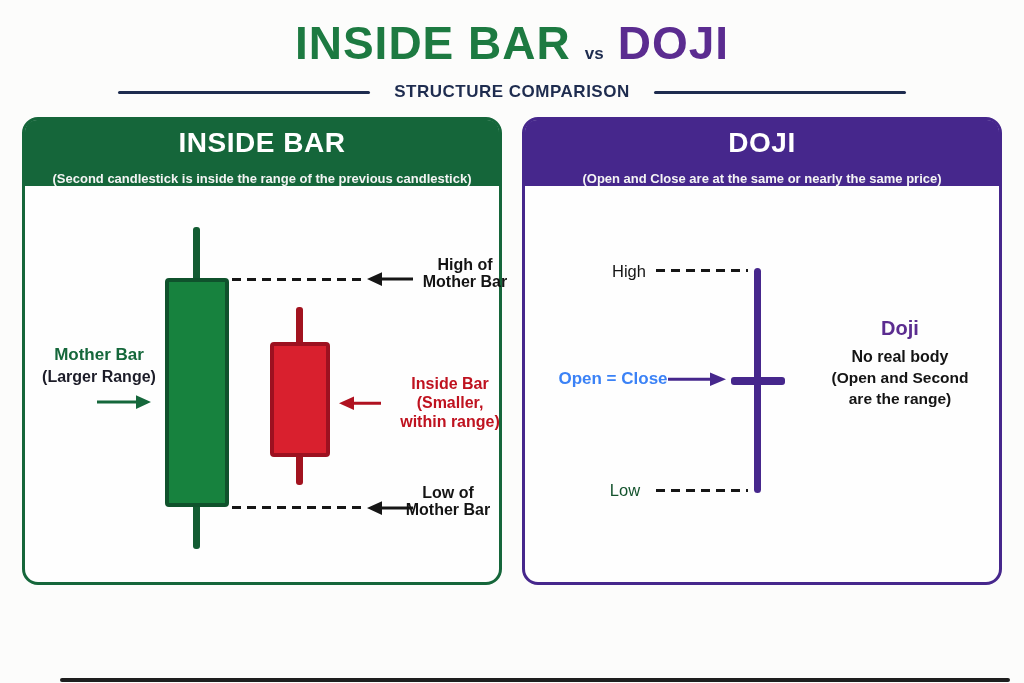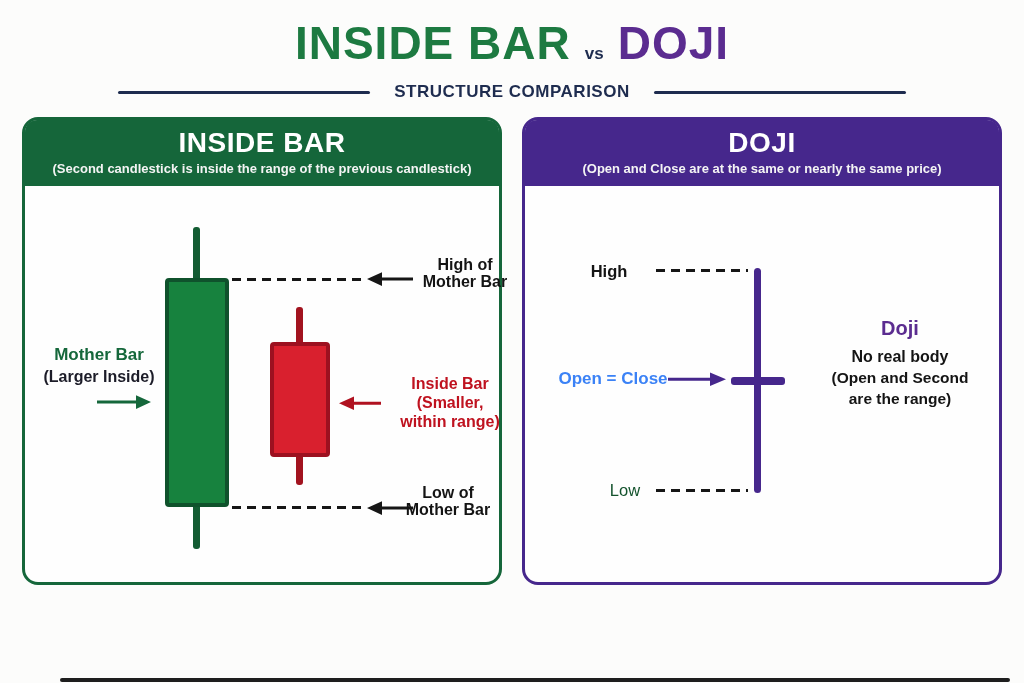--- a/index.html
+++ b/index.html
@@ -19,21 +19,21 @@
   .subtitle-text { font-size:17px; font-weight:800; color:#1e2c4f; letter-spacing:0.5px; }
 
   
   .panel { position:absolute; top:117px; width:480px; height:468px; background:#fefefe; border-radius:16px; }
   .panel-left  { left:22px;  border:3px solid #15663a; }
   .panel-right { left:522px; border:3px solid #46278c; }
   .panel-header { position:absolute; left:0; top:0; width:474px; height:66px; border-radius:12px 12px 0 0; text-align:center; }
   .panel-left  .panel-header { background:#15663a; }
   .panel-right .panel-header { background:#46278c; }
   .panel-title { padding-top:7px; font-size:28px; font-weight:800; color:#ffffff; letter-spacing:0.5px; }
-  .panel-sub   { margin-top:2px; font-size:13px; font-weight:700; color:#f4f4f4; }
+  .panel-sub   { margin-top:12px; font-size:13px; font-weight:700; color:#f4f4f4; }
 
   
   .wick  { position:absolute; z-index:1; border-radius:3px; }
   .wick-green { background:#135c33; }
   .wick-red   { background:#a2131f; }
   .body-candle { position:absolute; z-index:2; border-radius:4px; }
   .body-green { left:140px; top:158px; width:64px; height:229px; background:#17823e; border:4px solid #0f522c; }
   .body-red   { left:245px; top:222px; width:60px; height:115px; background:#d9202e; border:4px solid #9c1120; }
   .gwick-top    { left:168px; top:107px; width:7px; height:55px; }
   .gwick-bottom { left:168px; top:383px; width:7px; height:46px; }
@@ -55,21 +55,21 @@
   .lbl-high { left:385px; top:136px; width:110px; font-size:16px; font-weight:800; color:#141414; line-height:17px; }
   .lbl-low  { left:368px; top:364px; width:110px; font-size:16px; font-weight:800; color:#141414; line-height:17px; }
   .lbl-mother { left:8px; top:224px; width:132px; line-height:22px; }
   .lbl-mother .l1 { font-size:17px; font-weight:800; color:#15673b; }
   .lbl-mother .l2 { font-size:16px; font-weight:800; color:#1c1c28; }
   .lbl-inside { left:355px; top:254px; width:140px; font-size:16px; font-weight:800; color:#bf121f; line-height:19px; }
 
   
   .doji-vert { position:absolute; left:229px; top:148px; width:7px; height:225px; background:#46278c; border-radius:4px; }
   .doji-horz { position:absolute; left:206px; top:257px; width:54px; height:8px;  background:#46278c; border-radius:3px; }
-  .lbl-r-high { left:54px; top:142px; width:60px; font-size:16.5px; font-weight:700; color:#141414; }
+  .lbl-r-high { left:74px; top:142px; width:60px; font-size:16.5px; font-weight:400; color:#141414; }
   .lbl-r-low  { left:70px; top:361px; width:60px; font-size:16.5px; font-weight:400; color:#14532d; }
   .lbl-openclose { left:28px; top:250px; width:120px; font-size:17px; font-weight:800; color:#3b82f6; line-height:18px; }
   .doji-info { position:absolute; left:295px; top:196px; width:160px; text-align:center; }
   .doji-info .t1 { font-size:20px; font-weight:800; color:#5b2c90; line-height:24px; margin-bottom:7px; }
   .doji-info .t2 { font-size:16px; font-weight:800; color:#141414; line-height:20px; margin-bottom:0; }
   .doji-info .t3 { font-size:15.5px; font-weight:700; color:#141414; line-height:21px; }
 
   .bottom-bar { position:absolute; left:60px; top:678px; width:950px; height:4px; background:#1e1e1e; border-radius:2px; }
 </style>
 </head>
@@ -115,21 +115,21 @@
     <svg class="arrow" style="left:342px; top:380px;" width="46" height="16" viewBox="0 0 46 16">
       <path d="M46 6.6 H15 V1.2 L0 8.1 L15 15 V9.6 H46 Z" fill="#161616"></path>
     </svg>
     <div class="lbl lbl-low">
       <div>Low of</div>
       <div>Mother Bar</div>
     </div>
 
     <div class="lbl lbl-mother">
       <div class="l1">Mother Bar</div>
-      <div class="l2">(Larger Inside)</div>
+      <div class="l2">(Larger Range)</div>
     </div>
     <svg class="arrow" style="left:72px; top:274px;" width="54" height="16" viewBox="0 0 54 16">
       <path d="M0 6.6 H39 V1.2 L54 8.1 L39 15 V9.6 H0 Z" fill="#15673b"></path>
     </svg>
 
     <svg class="arrow" style="left:314px; top:275px;" width="42" height="16" viewBox="0 0 42 16">
       <path d="M42 6.8 H15 V1.5 L0 8.2 L15 15 V9.8 H42 Z" fill="#b01220"></path>
     </svg>
     <div class="lbl lbl-inside">
       <div>Inside Bar</div>

